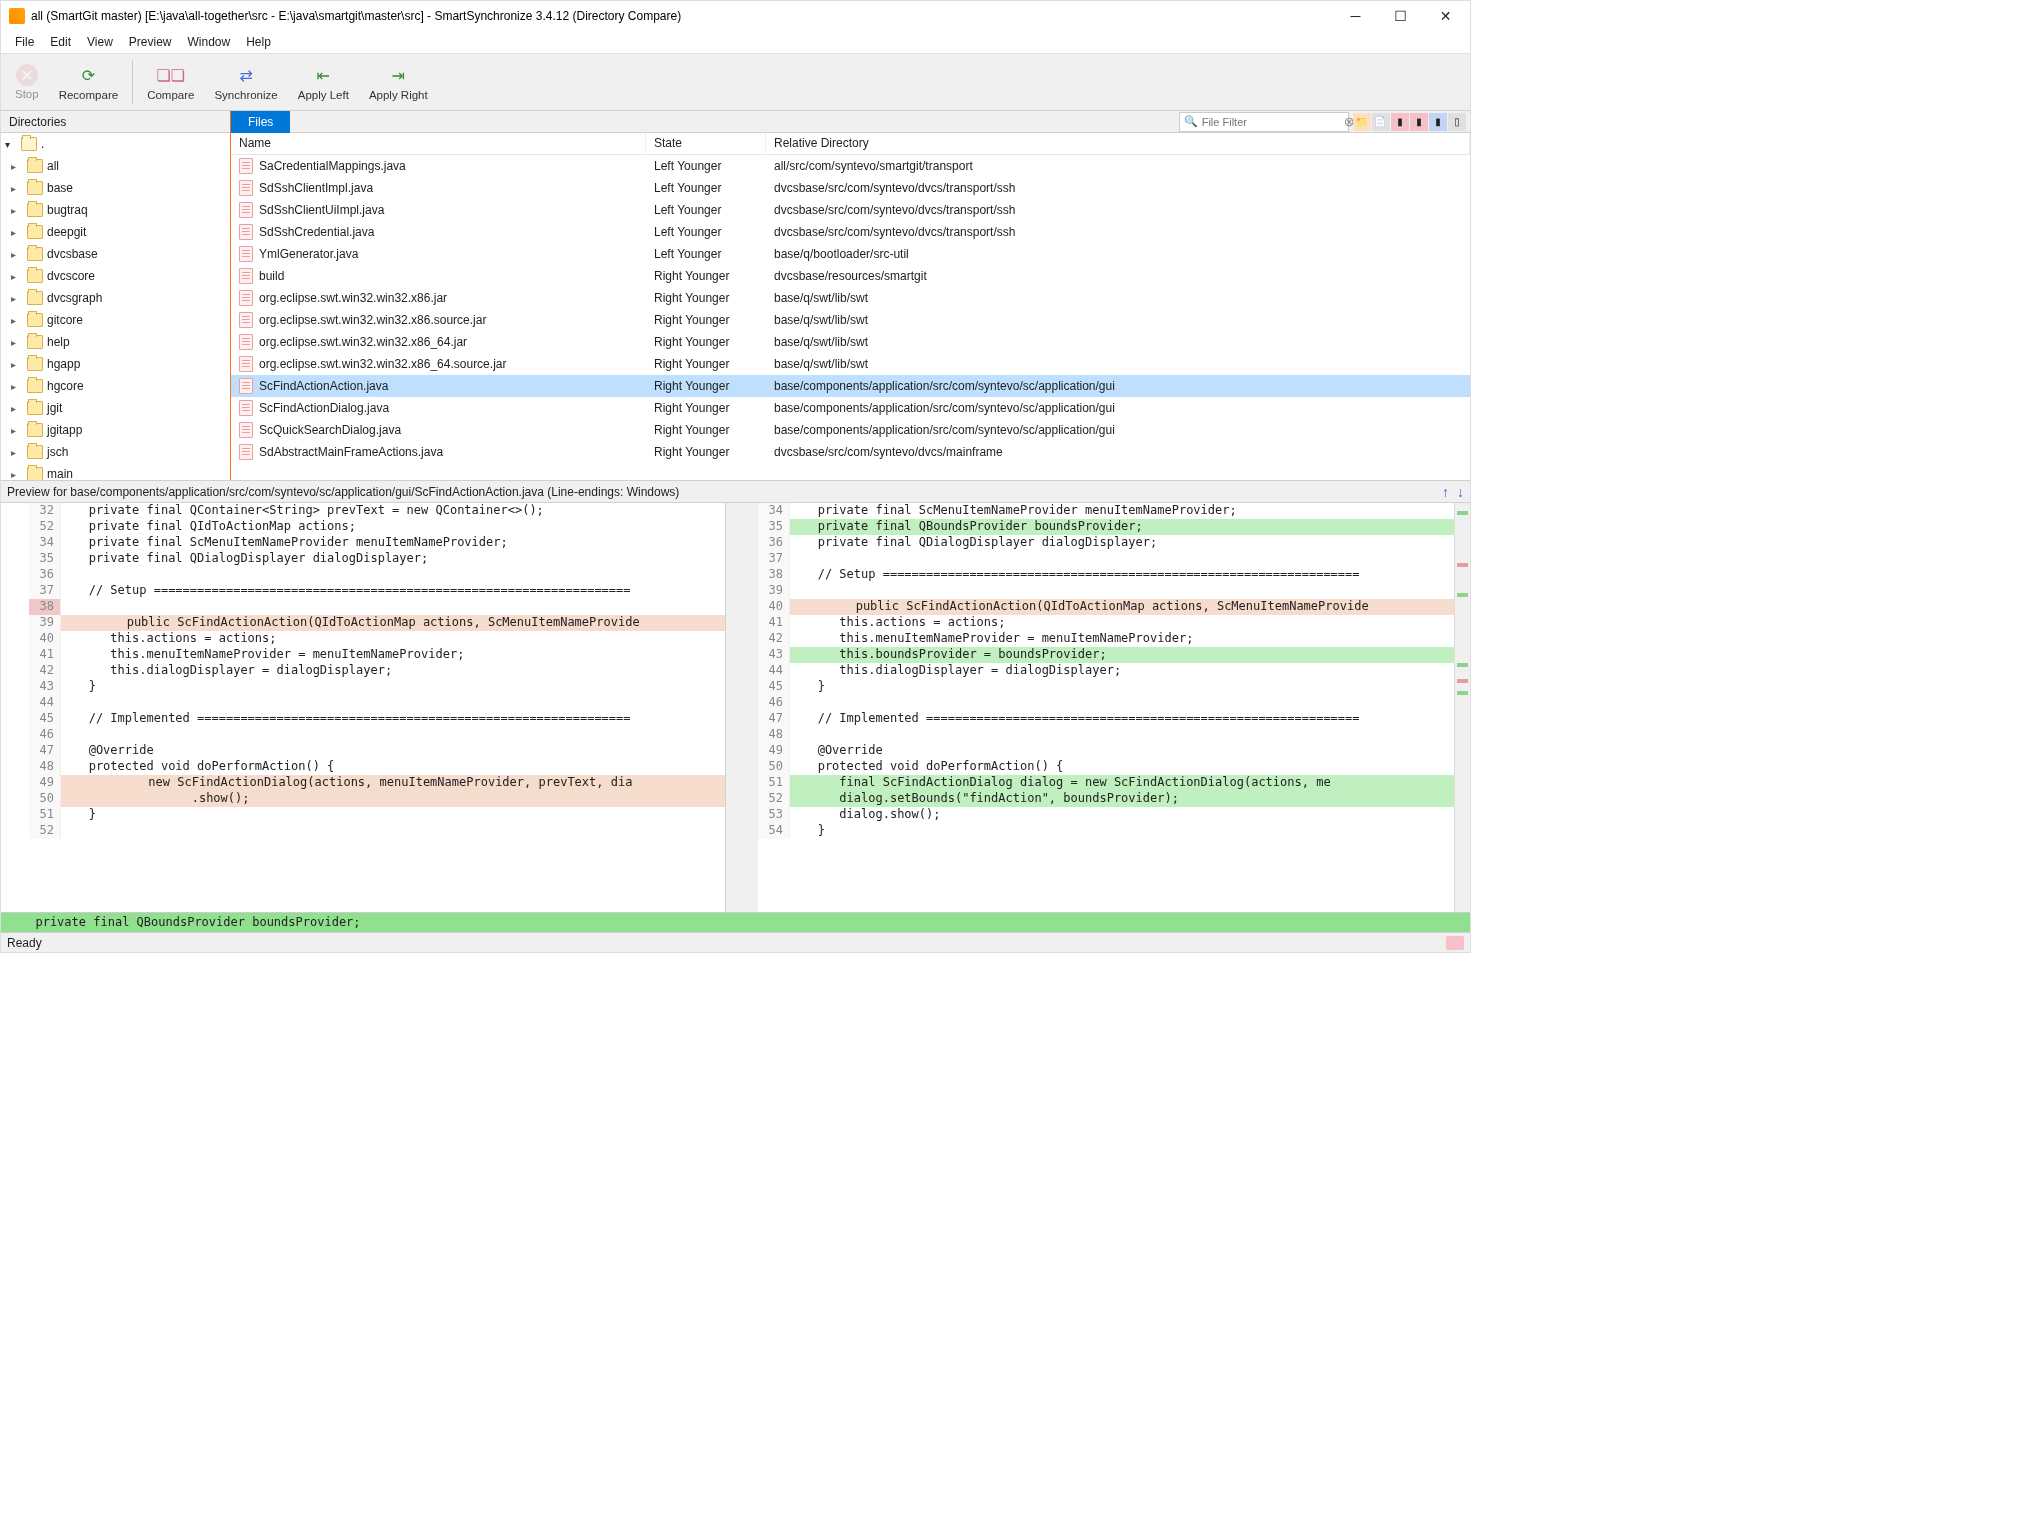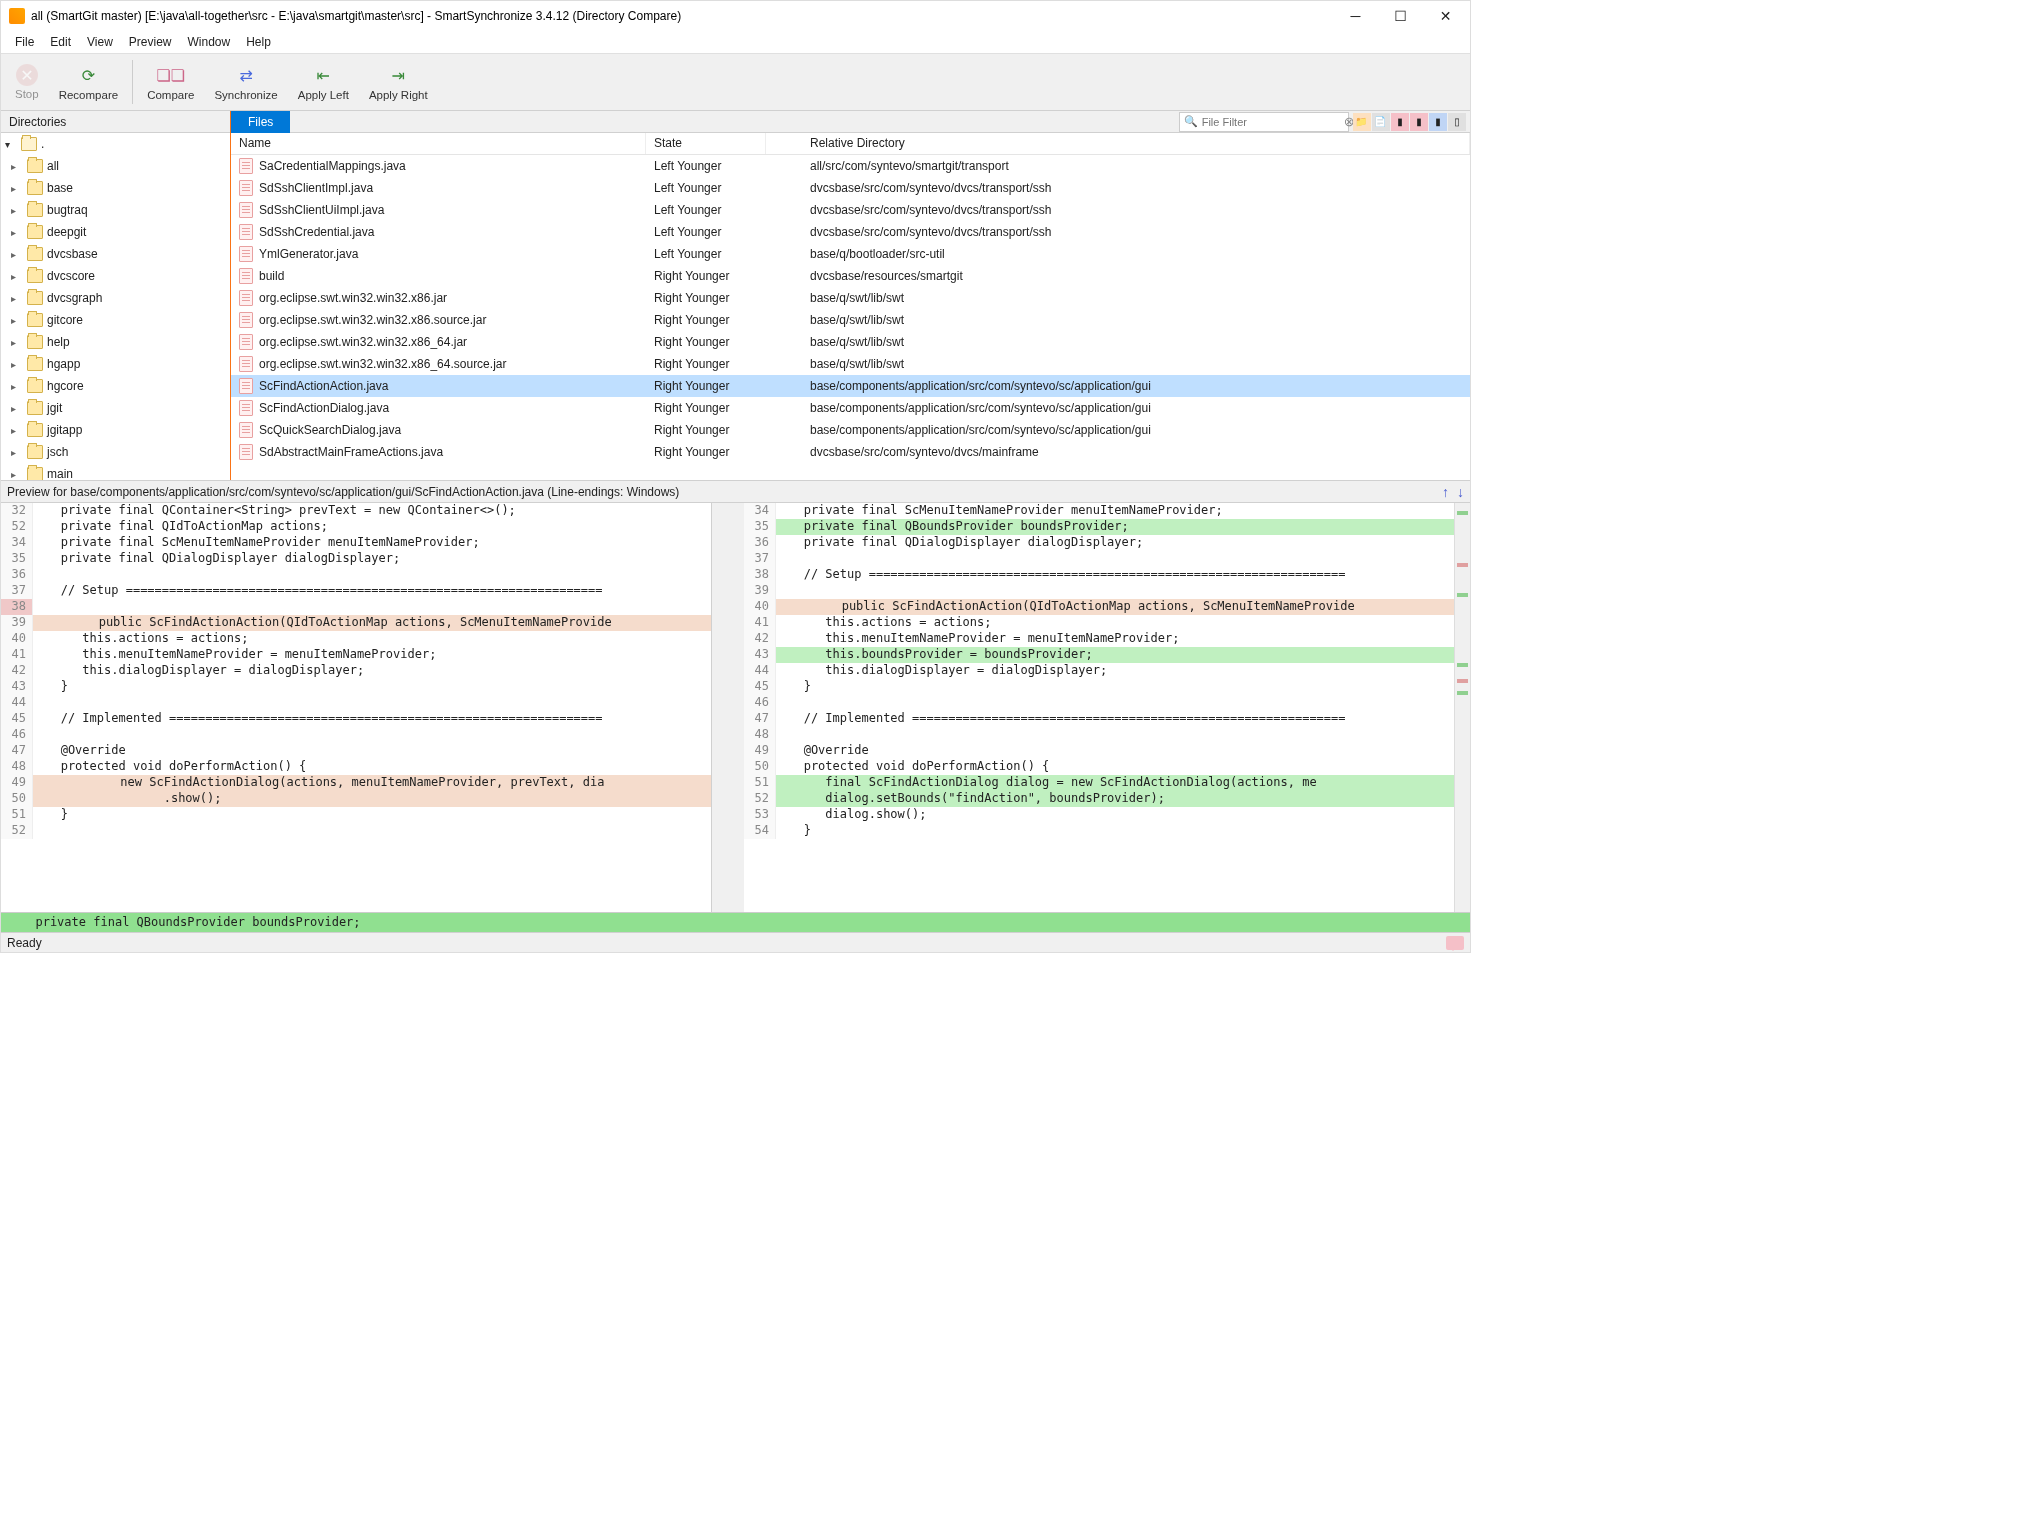--- a/index.html
+++ b/index.html
@@ -58,39 +58,39 @@
 .fi-orange { background: #fde0c0; }
 .fi-pink { background: #f5c0c8; }
 .fi-blue { background: #c0d5f5; }
 .fi-gray { background: #e0e0e0; }
 
 .file-table { flex: 1; display: flex; flex-direction: column; min-height: 0; }
 .ft-head { display: flex; height: 22px; background: #fff; border-bottom: 1px solid #e5e5e5; font-size: 12px; }
 .ft-head .col { padding: 3px 8px; border-right: 1px solid #eee; }
 .col-name { width: 415px; }
 .col-state { width: 120px; }
-.col-rel { flex: 1; margin-left: 36px; }
+.col-rel { flex: 1; }
 .ft-body { flex: 1; overflow: auto; }
 .ft-body::-webkit-scrollbar { width: 16px; height: 16px; }
 .ft-body::-webkit-scrollbar-track { background: #f0f0f0; }
 .ft-body::-webkit-scrollbar-thumb { background: #c0c0c0; }
 .ft-body::-webkit-scrollbar-button { width: 16px; height: 16px; background: #f0f0f0; }
 .ft-row { display: flex; height: 22px; align-items: center; font-size: 12px; }
 .ft-row.selected { background: #bfdfff; }
 .ft-row .col-name { display: flex; align-items: center; padding-left: 8px; }
 .ft-row .file-icon { width: 14px; height: 16px; background: #fff0f0; border: 1px solid #e8a0a0; border-radius: 1px; margin-right: 6px; position: relative; flex-shrink: 0; }
 .ft-row .file-icon::after { content: ""; position: absolute; top: 3px; left: 2px; right: 2px; height: 1px; background: #e8a0a0; box-shadow: 0 3px 0 #e8a0a0, 0 6px 0 #e8a0a0; }
 .ft-row .col-state, .ft-row .col-rel { padding-left: 8px; white-space: nowrap; overflow: hidden; }
 
 
 .preview-header { height: 22px; background: #f0f0f0; border-bottom: 1px solid #d0d0d0; display: flex; align-items: center; padding: 0 6px; font-size: 12px; }
 .preview-header .nav { margin-left: auto; display: flex; gap: 8px; color: #4a5dd0; font-size: 14px; font-weight: bold; }
 
 
-.diff { flex: 1; display: flex; min-height: 0; }
+.diff { flex: 1; display: flex; min-height: 0; margin-left: 28px; }
 .diff-pane { flex: 1; display: flex; flex-direction: column; min-width: 0; font-family: Consolas, monospace; font-size: 12px; border-right: 1px solid #d0d0d0; }
 .diff-content { flex: 1; overflow: auto; position: relative; }
 .diff-content::-webkit-scrollbar { width: 16px; height: 16px; }
 .diff-content::-webkit-scrollbar-track { background: #f0f0f0; }
 .diff-content::-webkit-scrollbar-thumb { background: #c0c0c0; }
 .diff-content::-webkit-scrollbar-button { width: 16px; height: 16px; background: #f0f0f0; }
 .code-line { display: flex; height: 16px; white-space: pre; }
 .ln { width: 32px; text-align: right; padding-right: 6px; color: #888; background: #f9f9f9; border-right: 1px solid #eee; flex-shrink: 0; }
 .ln.changed { background: #f0c8c8; }
 .code { padding-left: 6px; flex: 1; overflow: hidden; }

